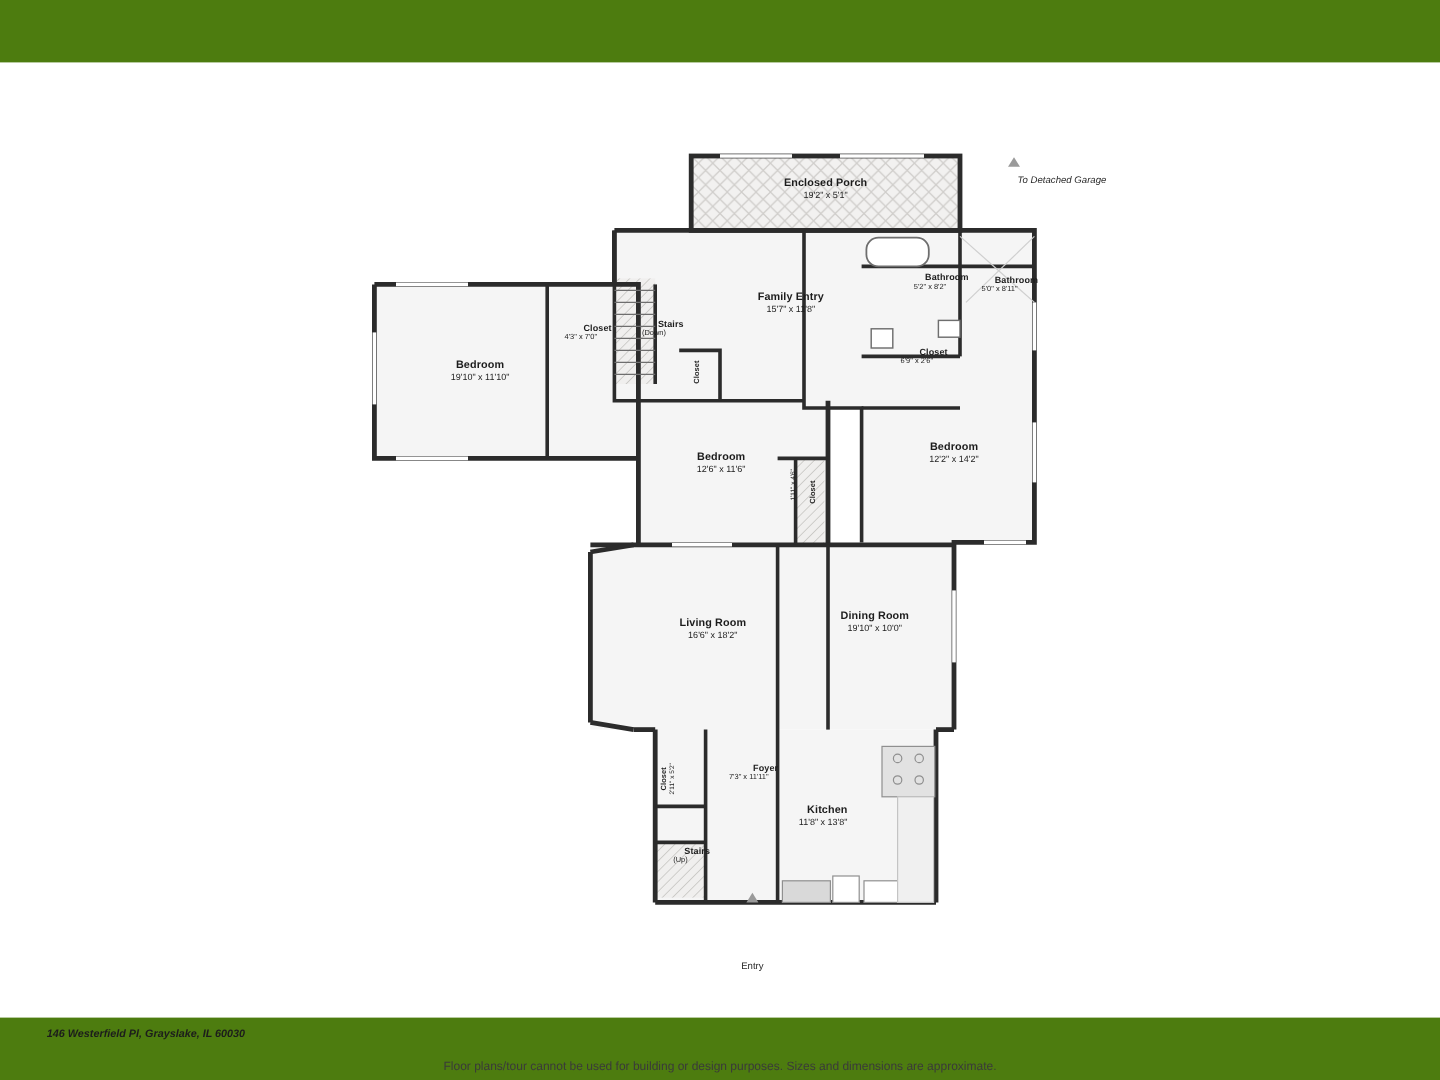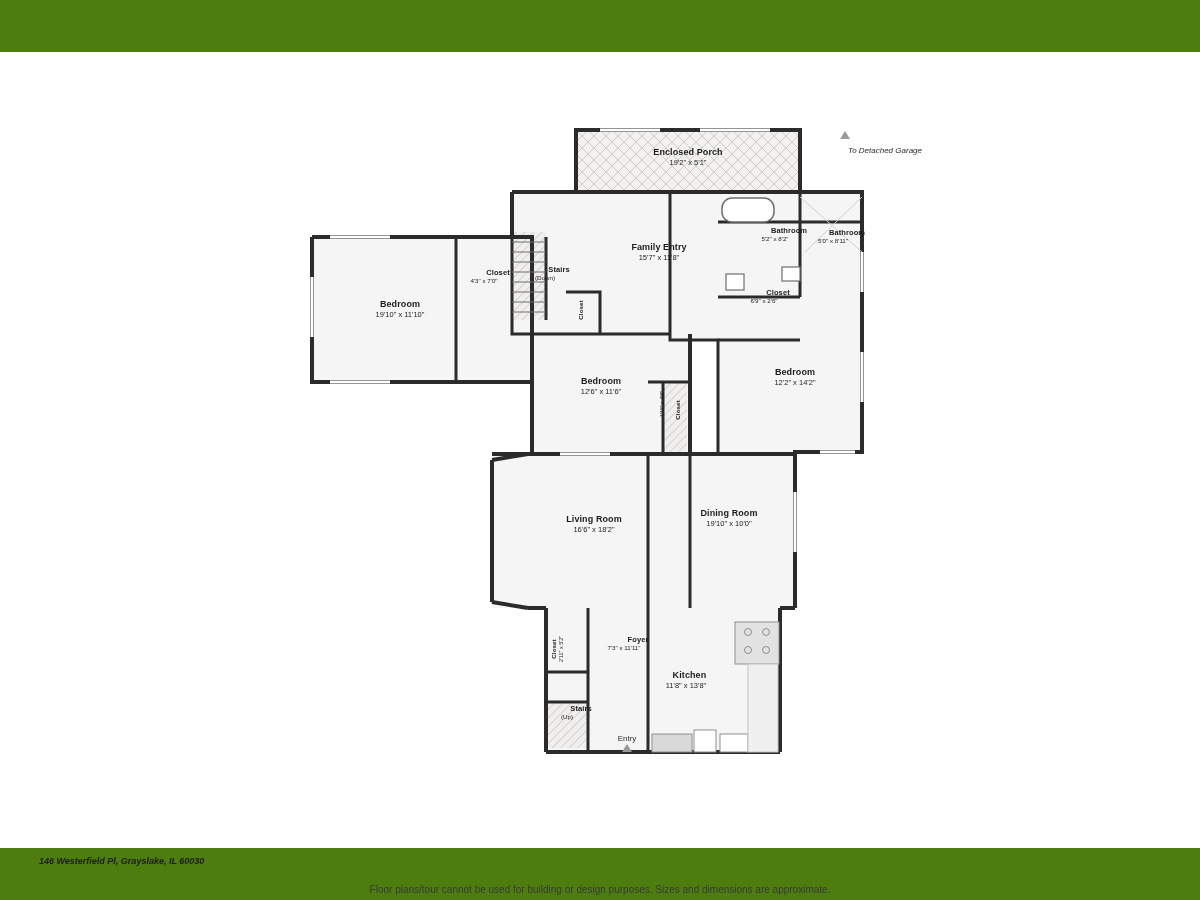--- a/index.html
+++ b/index.html
@@ -308,19 +308,19 @@
     </div>
     <div class="label small" style="left:567px;top:661px;">
       <div class="name">Stairs</div>
       <div class="dim">(Up)</div>
     </div>
 
     <div class="marker" style="left:845px;top:83px;"></div>
     <div class="plain-note" style="left:848px;top:98px;transform:translate(0,-50%);font-style:italic;">To Detached Garage</div>
 
     <div class="marker" style="left:627px;top:696px;"></div>
-    <div class="plain-note" style="left:627px;top:686px;">Entry</div>
+    <div class="plain-note" style="left:627px;top:753px;">Entry</div>
 
     <div class="footer-addr">146 Westerfield Pl, Grayslake, IL 60030</div>
     <div class="footer-floor">Floor 1</div>
     <div class="footer-disclaimer">Floor plans/tour cannot be used for building or design purposes. Sizes and dimensions are approximate.</div>
   </div>
 </div>
 
 </body></html>

